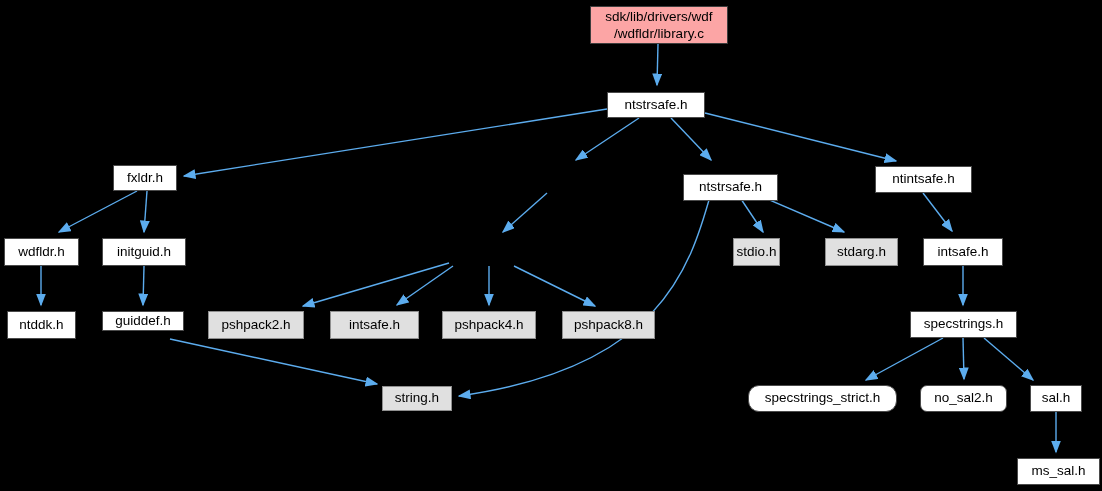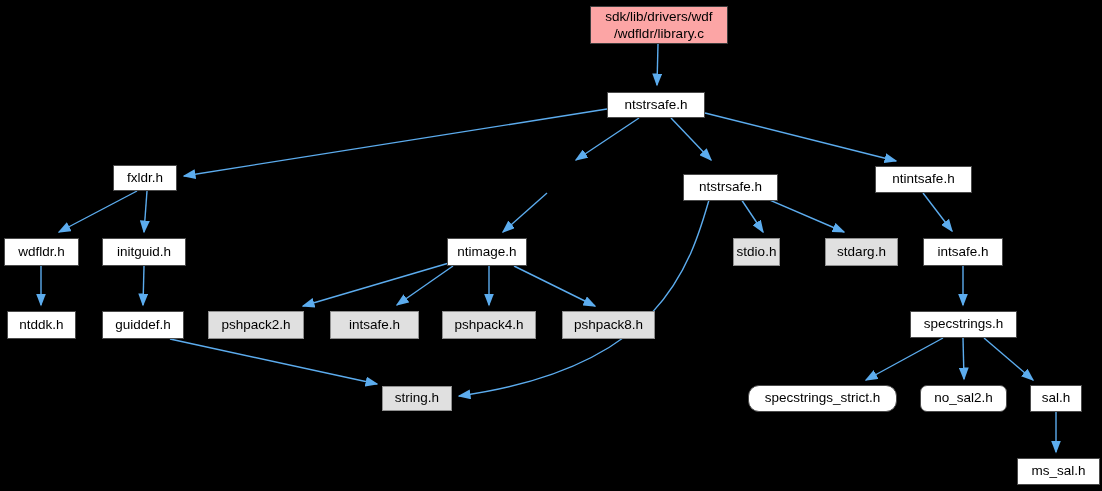--- a/index.html
+++ b/index.html
@@ -92,37 +92,34 @@
   <div class="node" style="left:875px;top:166px;width:97px;height:27px;">
       <span>ntintsafe.h</span>
     </div>
 
   <div class="node" style="left:4px;top:238px;width:75px;height:28px;">
       <span>wdfldr.h</span>
     </div>
   <div class="node" style="left:102px;top:238px;width:84px;height:28px;">
       <span>initguid.h</span>
     </div>
-  <div class="node" style="left:447px;top:238px;width:80px;height:28px;">
-      <span>ntimage.h</span>
-    </div>
   <div class="node gray" style="left:733px;top:238px;width:47px;height:28px;">
       <span>stdio.h</span>
     </div>
   <div class="node gray" style="left:825px;top:238px;width:73px;height:28px;">
       <span>stdarg.h</span>
     </div>
   <div class="node" style="left:923px;top:238px;width:80px;height:28px;">
       <span>intsafe.h</span>
     </div>
 
   <div class="node" style="left:7px;top:311px;width:69px;height:28px;">
       <span>ntddk.h</span>
     </div>
-  <div class="node" style="left:102px;top:311px;width:82px;height:28px;">
+  <div class="node" style="left:102px;top:311px;width:82px;height:20px;">
       <span>guiddef.h</span>
     </div>
   <div class="node gray" style="left:208px;top:311px;width:96px;height:28px;">
       <span>pshpack2.h</span>
     </div>
   <div class="node gray" style="left:330px;top:311px;width:89px;height:28px;">
       <span>intsafe.h</span>
     </div>
   <div class="node gray" style="left:442px;top:311px;width:94px;height:28px;">
       <span>pshpack4.h</span>

